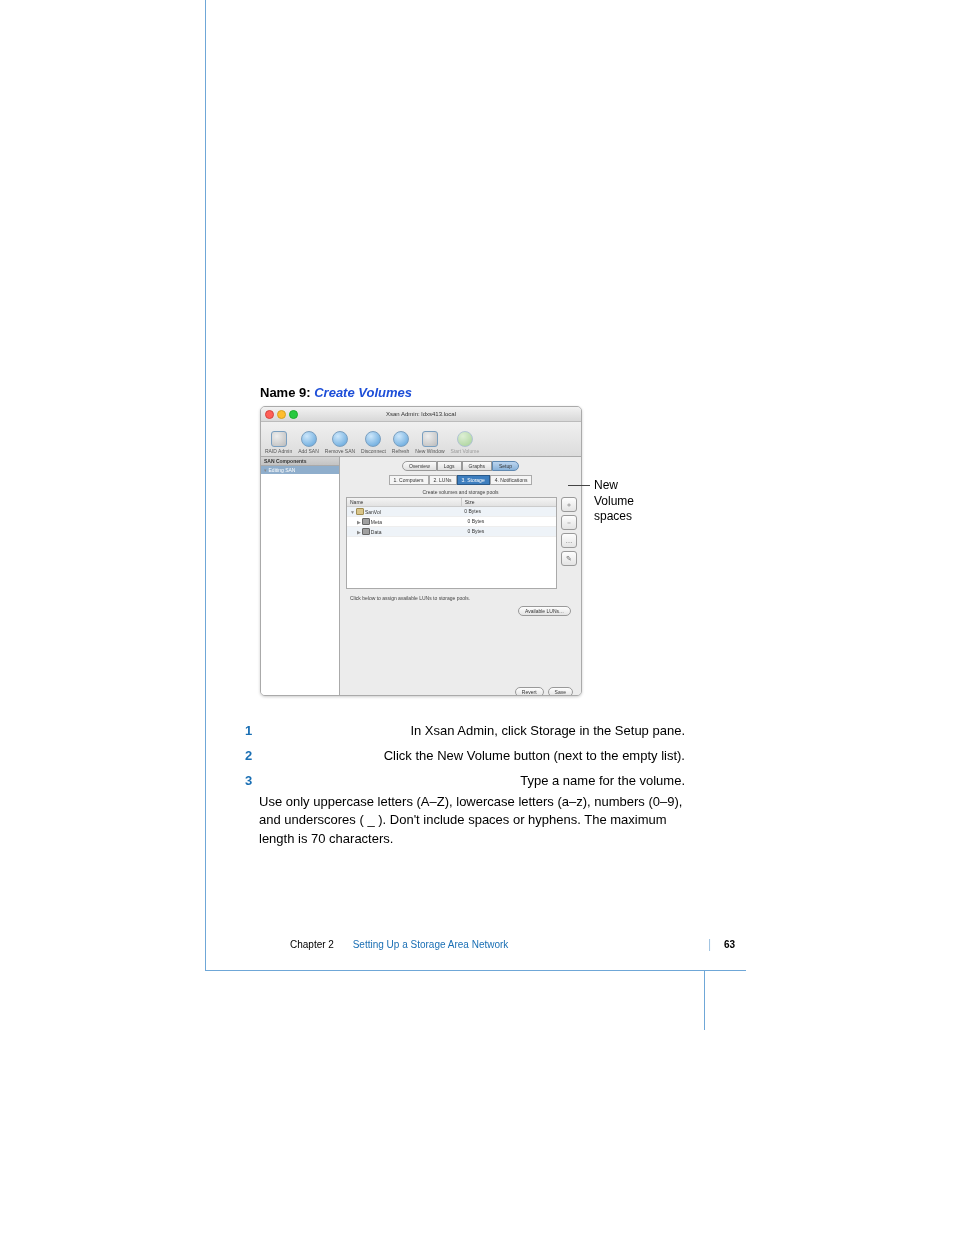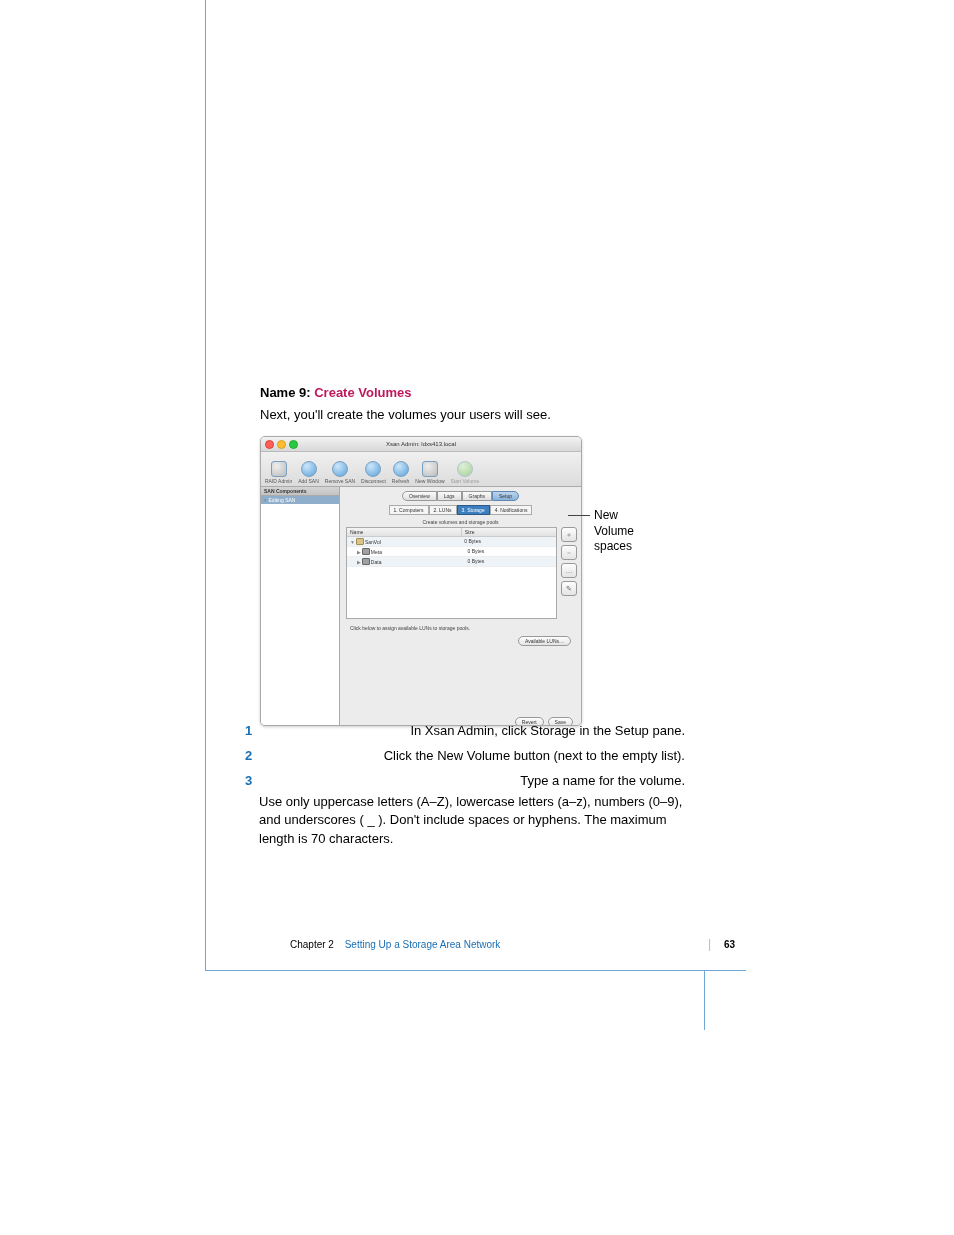--- a/index.html
+++ b/index.html
@@ -36,21 +36,21 @@
     position: absolute;
     left: 260px;
     top: 385px;
     width: 430px;
   }
   .step-line {
     font-size: 13px;
     margin-bottom: 6px;
   }
   .step-bold { font-weight: bold; }
-  .step-blue { color: #be185d; font-weight: bold; }
+  .step-blue { color: #1d4ed8; font-weight: bold; font-style: italic; }
   .intro { font-size: 13px; margin-bottom: 12px; line-height: 1.4; }
   .screenshot-wrap {
     position: relative;
     width: 400px;
     height: 300px;
   }
   .app-window {
     width: 320px;
     height: 288px;
     border: 1px solid #aaa;
@@ -195,39 +195,38 @@
     position:absolute;
     left: 290px;
     top: 937px;
     width: 445px;
     display:flex;
     justify-content: space-between;
     font-size: 10px;
     align-items: center;
   }
   .footer .chap-bold { font-weight:normal; }
-  .footer .chap-blue { color:#1a6fb4; margin-left:8px; }
+  .footer .chap-blue { color:#1a6fb4; margin-left:16px; }
   .footer .sep { color:#9cc1e0; margin: 0 10px; font-size:12px; }
   .footer .pnum { font-weight:bold; }
   .tri { font-size:5px; color:#888; }
   .vol-ico { width:6px; height:5px; background:#d9c58a; border:0.3px solid #a08c50; border-radius:1px; }
   .pool-ico { width:6px; height:5px; background:#a0a0a0; border:0.3px solid #666; border-radius:1px; }
 </style>
 </head>
 <body>
 
 <div class="outer">
   <div class="blue-frame"></div>
   <div class="blue-tail"></div>
 
   <div class="content">
     <div class="step-line">
       <span class="step-bold">Name 9: </span><span class="step-blue">Create Volumes</span>
     </div>
-    <div class="intro">Next, you'll create the volumes your users will see.</div>
 
     <div class="screenshot-wrap">
       <div class="app-window">
         <div class="titlebar">
           <div class="traffic">
             <div class="dot r"></div>
             <div class="dot y"></div>
             <div class="dot g"></div>
           </div>
           <span>Xsan Admin: ldxs413.local</span>

